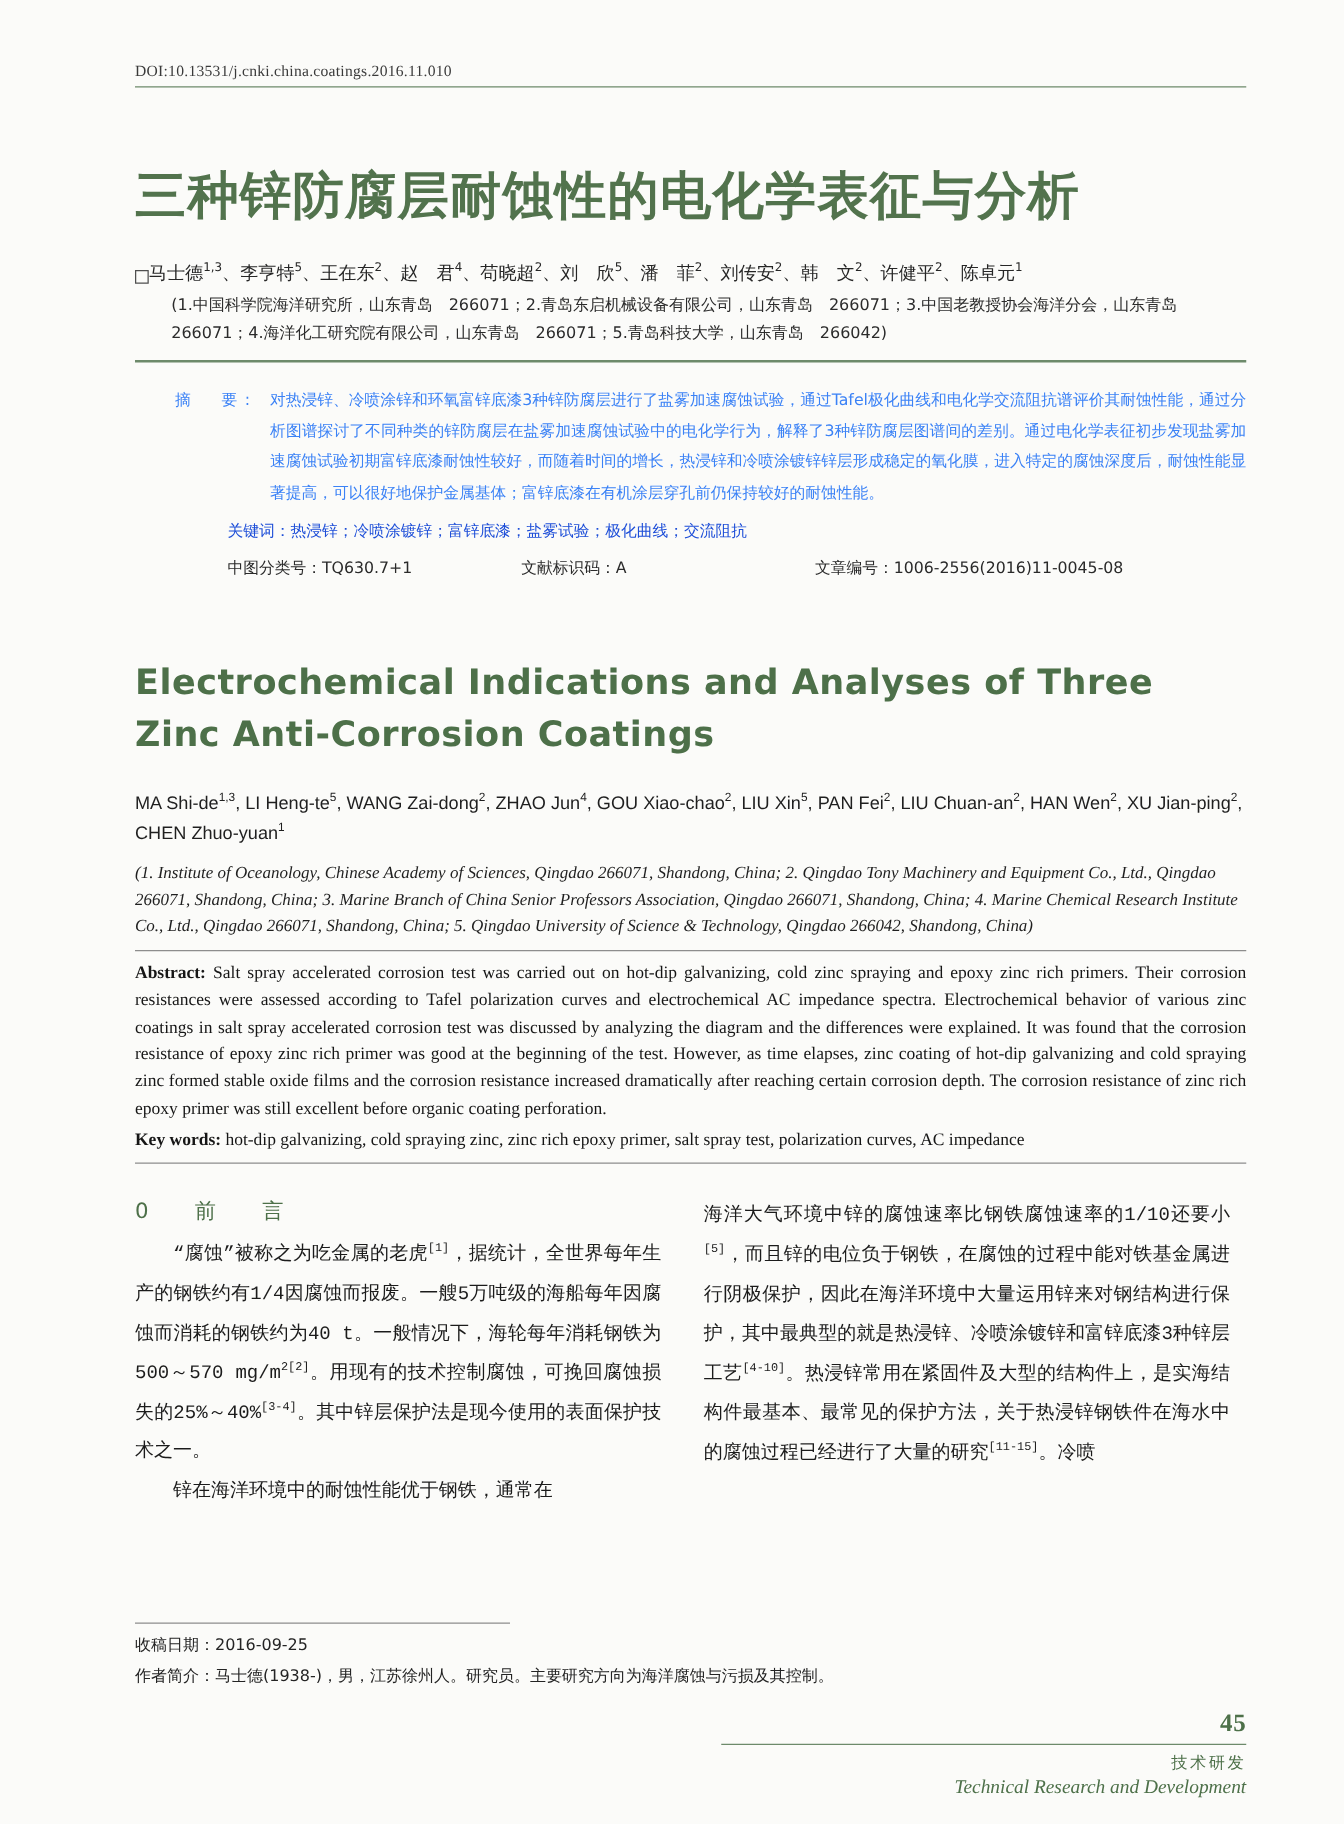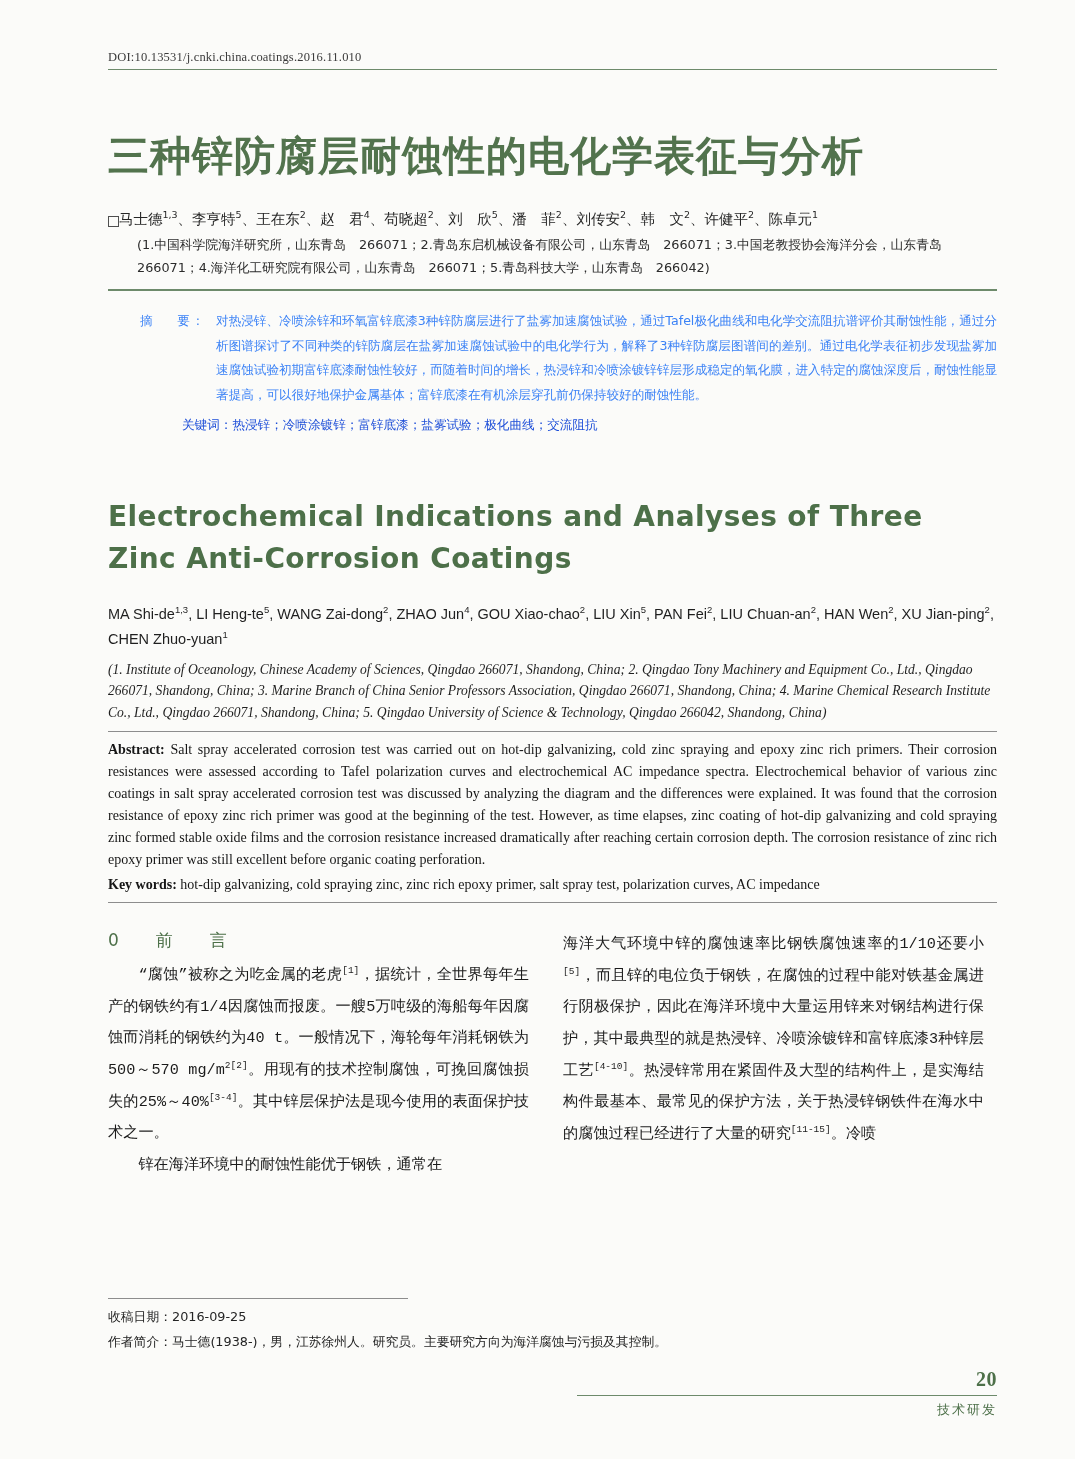--- a/index.html
+++ b/index.html
@@ -249,20 +249,25 @@
     <span>马士德<sup>1,3</sup>、李亨特<sup>5</sup>、王在东<sup>2</sup>、赵　君<sup>4</sup>、苟晓超<sup>2</sup>、刘　欣<sup>5</sup>、潘　菲<sup>2</sup>、刘传安<sup>2</sup>、韩　文<sup>2</sup>、许健平<sup>2</sup>、陈卓元<sup>1</sup></span>
   </div>
   <div class="affil-cn">(1.中国科学院海洋研究所，山东青岛　266071；2.青岛东启机械设备有限公司，山东青岛　266071；3.中国老教授协会海洋分会，山东青岛　266071；4.海洋化工研究院有限公司，山东青岛　266071；5.青岛科技大学，山东青岛　266042)</div>
   <div class="rule-green"></div>
 
   <div class="abs-cn">
     <span class="lbl">摘　要:</span>
     <span class="body">对热浸锌、冷喷涂锌和环氧富锌底漆3种锌防腐层进行了盐雾加速腐蚀试验，通过Tafel极化曲线和电化学交流阻抗谱评价其耐蚀性能，通过分析图谱探讨了不同种类的锌防腐层在盐雾加速腐蚀试验中的电化学行为，解释了3种锌防腐层图谱间的差别。通过电化学表征初步发现盐雾加速腐蚀试验初期富锌底漆耐蚀性较好，而随着时间的增长，热浸锌和冷喷涂镀锌锌层形成稳定的氧化膜，进入特定的腐蚀深度后，耐蚀性能显著提高，可以很好地保护金属基体；富锌底漆在有机涂层穿孔前仍保持较好的耐蚀性能。</span>
   </div>
   <div class="kw-cn">关键词：热浸锌；冷喷涂镀锌；富锌底漆；盐雾试验；极化曲线；交流阻抗</div>
+  <div class="clsline">
+    <span class="c1">中图分类号：TQ630.7+1</span>
+    <span class="c2">文献标识码：A</span>
+    <span class="c3">文章编号：1006-2556(2016)11-0045-08</span>
+  </div>
 
   <div class="en-title">Electrochemical Indications and Analyses of Three Zinc Anti-Corrosion Coatings</div>
   <div class="authors-en">MA Shi-de<sup>1,3</sup>, LI Heng-te<sup>5</sup>, WANG Zai-dong<sup>2</sup>, ZHAO Jun<sup>4</sup>, GOU Xiao-chao<sup>2</sup>, LIU Xin<sup>5</sup>, PAN Fei<sup>2</sup>, LIU Chuan-an<sup>2</sup>, HAN Wen<sup>2</sup>, XU Jian-ping<sup>2</sup>, CHEN Zhuo-yuan<sup>1</sup></div>
   <div class="affil-en">(1. Institute of Oceanology, Chinese Academy of Sciences, Qingdao 266071, Shandong, China; 2. Qingdao Tony Machinery and Equipment Co., Ltd., Qingdao 266071, Shandong, China; 3. Marine Branch of China Senior Professors Association, Qingdao 266071, Shandong, China; 4. Marine Chemical Research Institute Co., Ltd., Qingdao 266071, Shandong, China; 5. Qingdao University of Science &amp; Technology, Qingdao 266042, Shandong, China)</div>
   <div class="rule-thin"></div>
 
   <div class="abs-en">
     <b>Abstract:</b>
     <span>Salt spray accelerated corrosion test was carried out on hot-dip galvanizing, cold zinc spraying and epoxy zinc rich primers. Their corrosion resistances were assessed according to Tafel polarization curves and electrochemical AC impedance spectra. Electrochemical behavior of various zinc coatings in salt spray accelerated corrosion test was discussed by analyzing the diagram and the differences were explained. It was found that the corrosion resistance of epoxy zinc rich primer was good at the beginning of the test. However, as time elapses, zinc coating of hot-dip galvanizing and cold spraying zinc formed stable oxide films and the corrosion resistance increased dramatically after reaching certain corrosion depth. The corrosion resistance of zinc rich epoxy primer was still excellent before organic coating perforation.</span>
   </div>
@@ -289,16 +294,17 @@
 
 </div>
 
 <div class="footnote">
   <div class="rule"></div>
   <div class="ln">收稿日期：2016-09-25</div>
   <div class="ln">作者简介：马士德(1938-)，男，江苏徐州人。研究员。主要研究方向为海洋腐蚀与污损及其控制。</div>
 </div>
 
 <div class="pagefoot">
-  <div class="num">20</div>
+  <div class="num">45</div>
   <div class="rule"></div>
   <div class="cn">技术研发</div>
+  <div class="en">Technical Research and Development</div>
 </div>
 
 </body></html>

